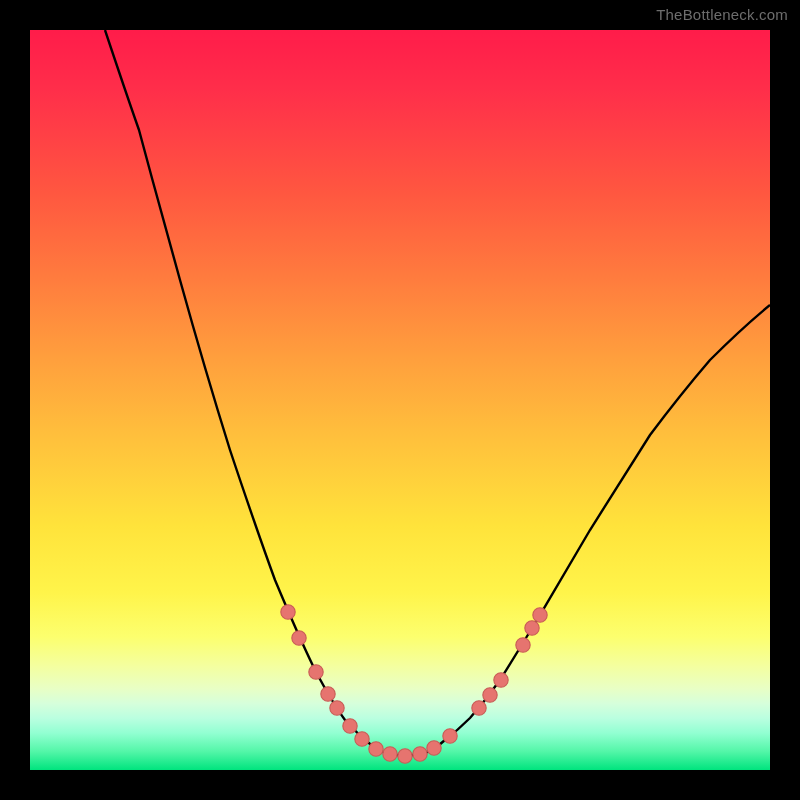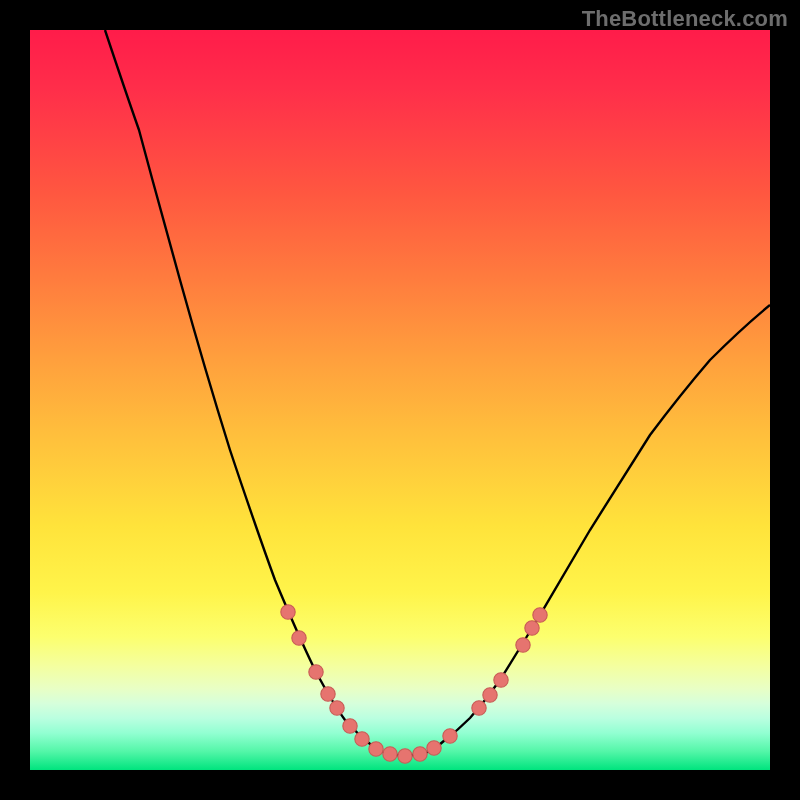--- a/index.html
+++ b/index.html
@@ -46,22 +46,22 @@
       #92ffd2 95%,
       #53f6a8 97.5%,
       #00e47e 100%
     );
   }
   .watermark {
     position: absolute;
     top: 6px;
     right: 12px;
     color: #6d6d6d;
-    font-size: 22px;
-    font-weight: 700;
+    font-size: 15px;
+    font-weight: 400;
     letter-spacing: 0.2px;
     user-select: none;
   }
   svg.curve {
     position: absolute;
     inset: 0;
   }
 </style>
 </head>
 <body>

